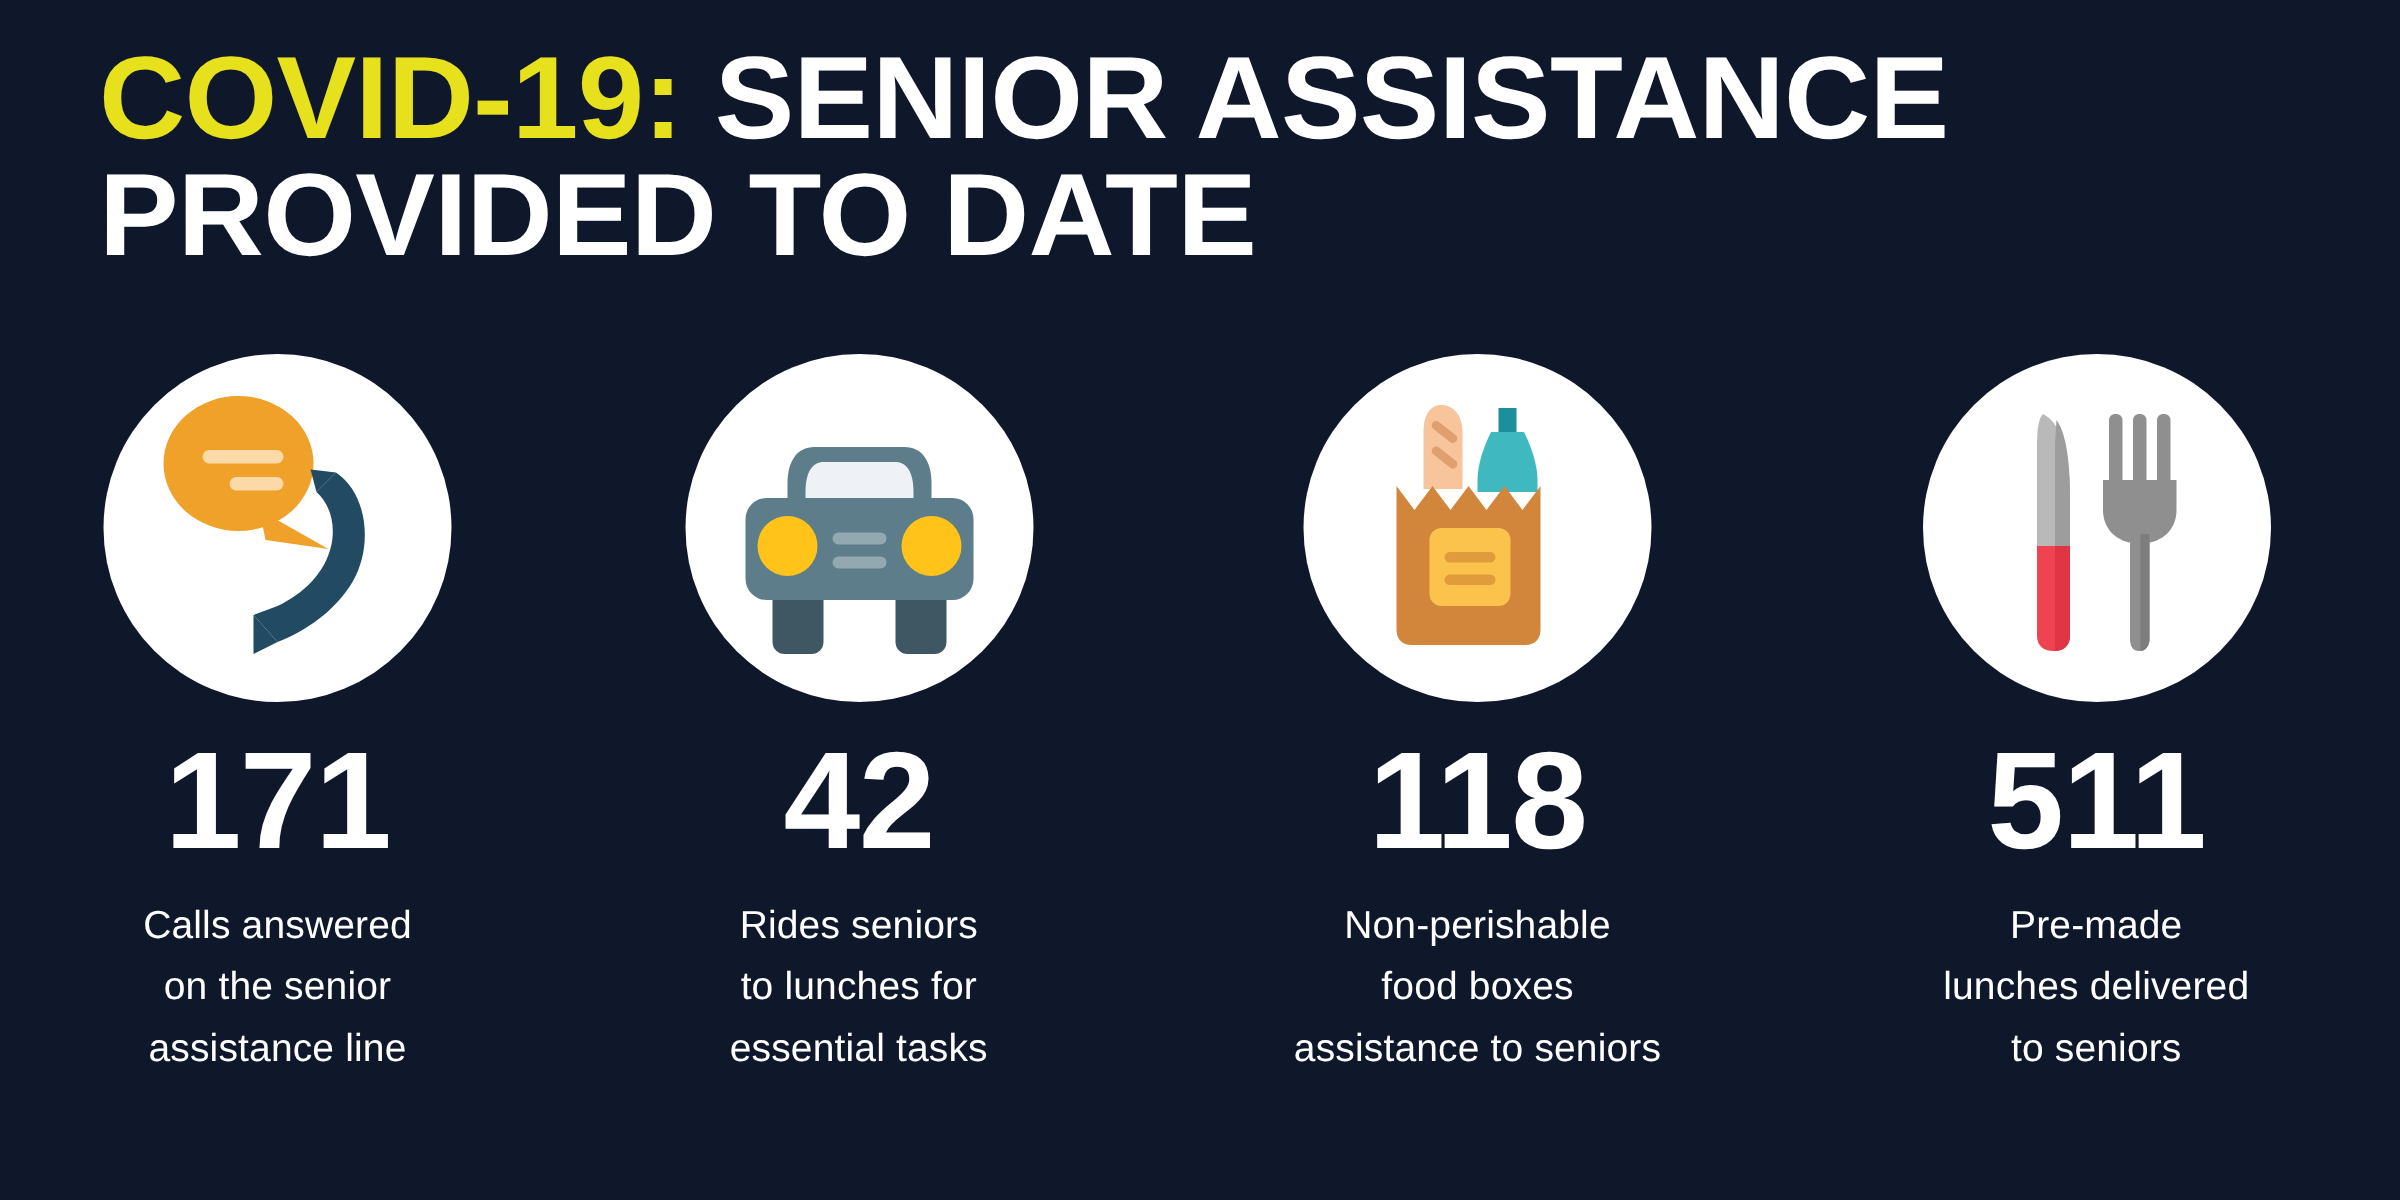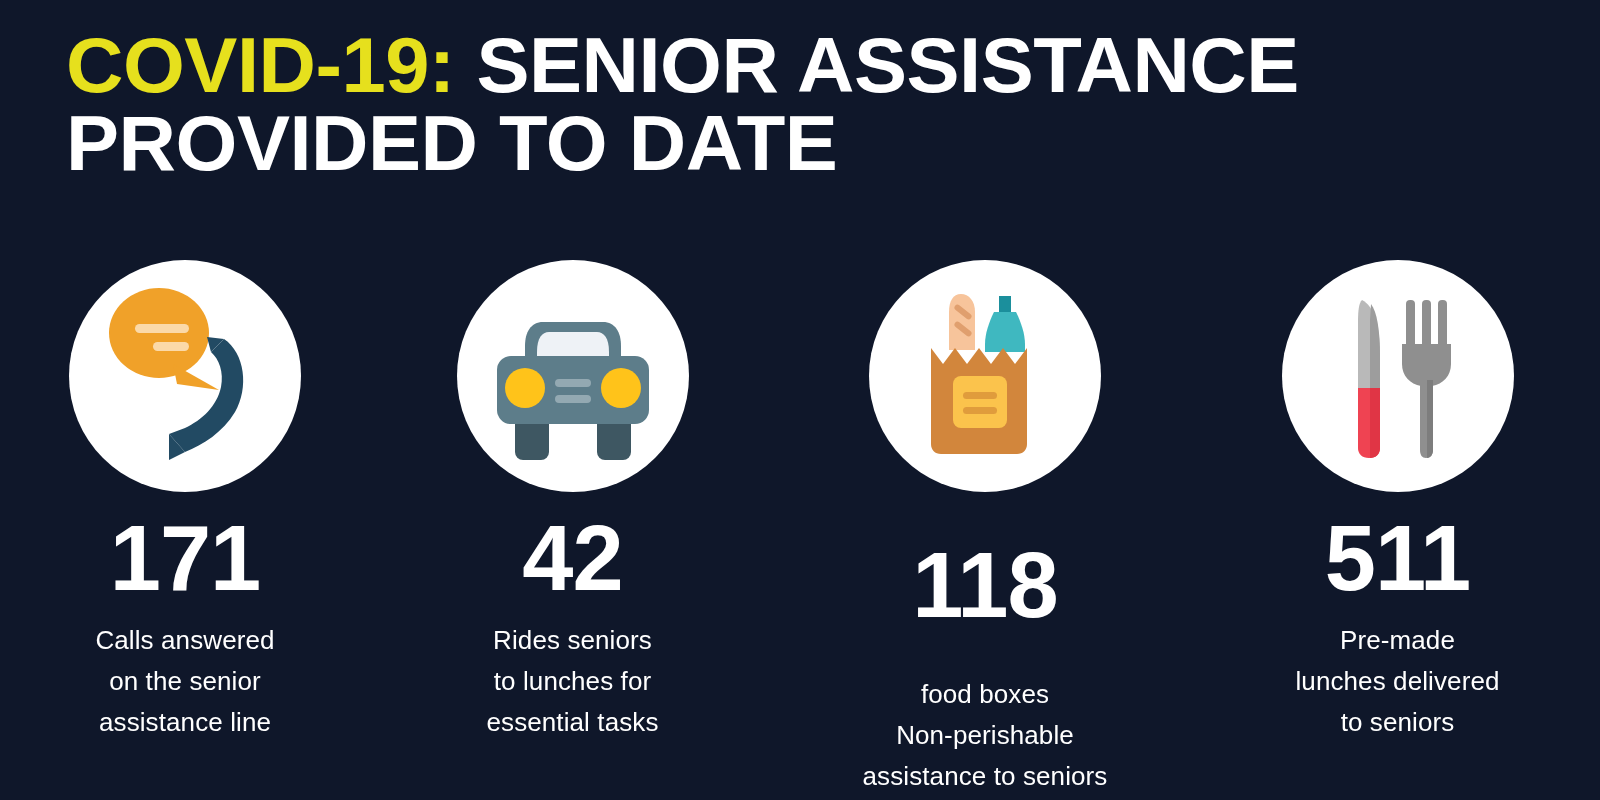--- a/index.html
+++ b/index.html
@@ -40,36 +40,36 @@
     transform-origin: left center;
   }
   .title-accent {
     color: #e6e01d;
   }
 
   
   #columns {
     position: absolute;
     left: 0;
-    top: 260px;
+    top: 236px;
     width: 1600px;
     height: 520px;
     display: flex;
     align-items: flex-start;
   }
   .stat-col {
     position: relative;
     height: 100%;
     display: flex;
     flex-direction: column;
     align-items: center;
   }
   .stat-col.c1 { width: 370px; }
   .stat-col.c2 { width: 405px; }
-  .stat-col.c3 { width: 420px; gap: 27px; }
+  .stat-col.c3 { width: 420px; }
   .stat-col.c4 { width: 405px; }
 
   .icon-circle {
     width: 232px;
     height: 232px;
     border-radius: 50%;
     background: #ffffff;
     position: relative;
     flex: none;
   }
@@ -193,22 +193,22 @@
                    L158 184 C158 190 154 194 148 194
                    L72 194 C66 194 62 190 62 184 Z" fill="#d2863c"></path>
 
           <rect x="84" y="116" width="54" height="52" rx="8" fill="#fbc34c"></rect>
           <rect x="94" y="132" width="34" height="7" rx="3.5" fill="#e09c3c"></rect>
           <rect x="94" y="147" width="34" height="7" rx="3.5" fill="#e09c3c"></rect>
         </svg>
       </div>
       <div class="stat-number">118</div>
       <div class="stat-caption">
+        <span class="cap-line">Non-perishable</span>
         <span class="cap-line">food boxes</span>
-        <span class="cap-line">Non-perishable</span>
         <span class="cap-line">assistance to seniors</span>
       </div>
     </div>
 
     <div class="stat-col c4">
       <div class="icon-circle">
         <svg viewBox="0 0 232 232">
 
           <path d="M80 40 C92 46 98 66 98 96 L98 128 L76 128 L76 62 C76 50 77 43 80 40 Z" fill="#b9b9b9"></path>
           <path d="M89 44 C95 52 98 70 98 96 L98 128 L88 128 L88 60 Z" fill="#9d9d9d"></path>

